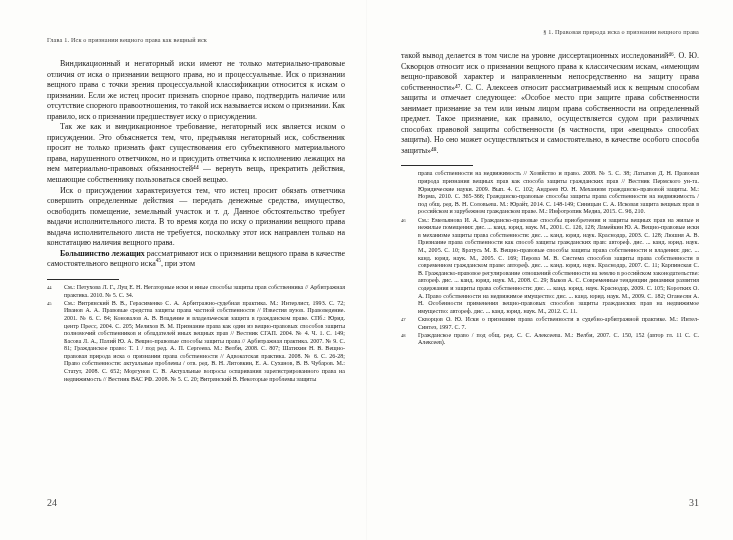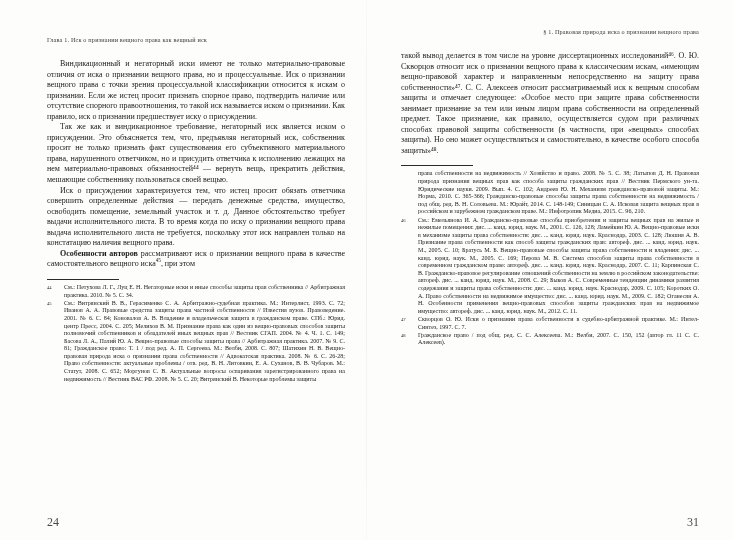--- a/index.html
+++ b/index.html
@@ -99,22 +99,22 @@
   }
   .fn-num.blank { visibility: hidden; }
   .fn-text {
     flex: 1 1 auto;
     text-align: justify;
     hyphens: manual;
   }
 
   .folio {
     position: absolute;
-    bottom: 10px;
-    font-size: 12px;
+    bottom: 32px;
+    font-size: 10px;
     color: #4a4a4a;
   }
   .folio-left { left: 34px; }
   .folio-right { right: 34px; }
 
   .gutter {
     position: absolute;
     top: 0;
     left: 366px;
     width: 1px;
@@ -128,21 +128,21 @@
 <div class="page">
   <div class="spread">
 
     <div class="leaf leaf-left">
       <div class="running-head left-head">Глава 1. Иск о признании вещного права как вещный иск</div>
 
       <div class="body-block">
         <p class="para">Виндикационный и негаторный иски имеют не только материально-правовые отличия от иска о признании вещного права, но и процессуальные. Иск о признании вещного права с точки зрения процессуальной классификации относится к искам о признании. Если же истец просит признать спорное право, подтвердить наличие или отсутствие спорного правоотношения, то такой иск называется иском о признании. Как правило, иск о признании предшествует иску о присуждении.</p>
         <p class="para">Так же как и виндикационное требование, негаторный иск является иском о присуждении. Это объясняется тем, что, предъявляя негаторный иск, собственник просит не только признать факт существования его субъективного материального права, нарушенного ответчиком, но и присудить ответчика к исполнению лежащих на нем материально-правовых обязанностей⁴⁴ — вернуть вещь, прекратить действия, мешающие собственнику пользоваться своей вещью.</p>
         <p class="para">Иск о присуждении характеризуется тем, что истец просит обязать ответчика совершить определенные действия — передать денежные средства, имущество, освободить помещение, земельный участок и т. д. Данное обстоятельство требует выдачи исполнительного листа. В то время когда по иску о признании вещного права выдача исполнительного листа не требуется, поскольку этот иск направлен только на констатацию наличия вещного права.</p>
-        <p class="para"><b>Особенности авторов</b><span> рассматривают иск о признании вещного права в качестве самостоятельного вещного иска<sup class="fn">45</sup>, при этом</span></p>
+        <p class="para"><b>Большинство лежащих</b><span> рассматривают иск о признании вещного права в качестве самостоятельного вещного иска<sup class="fn">45</sup>, при этом</span></p>
       </div>
 
       <div class="fn-rule"></div>
 
       <div class="footnotes">
         <div class="fn-item">
           <div class="fn-num">44</div>
           <div class="fn-text">См.: Петухова Л. Г., Луц Е. Н. Негаторные иски и иные способы защиты прав собственника // Арбитражная практика. 2010. № 5. С. 34.</div>
         </div>
         <div class="fn-item">

